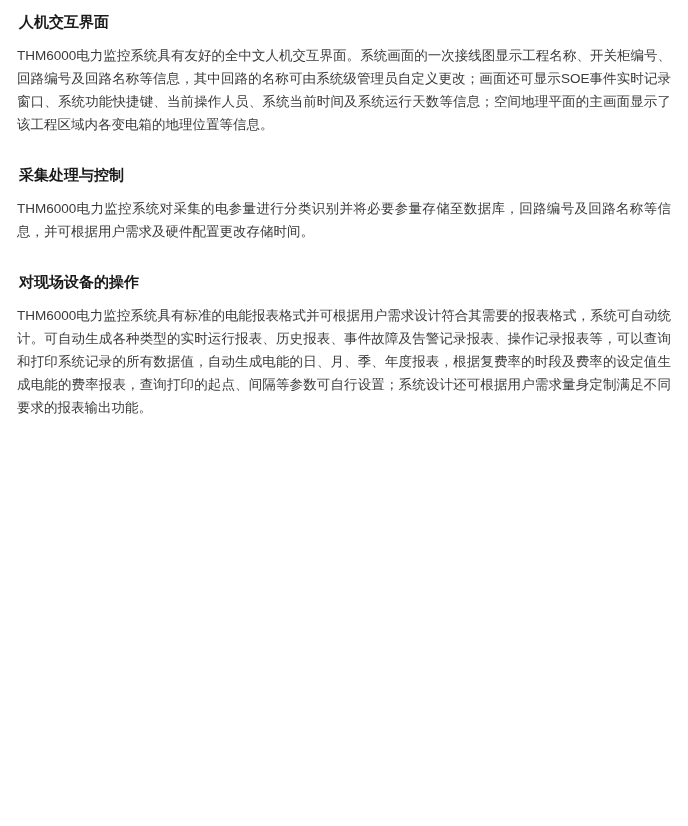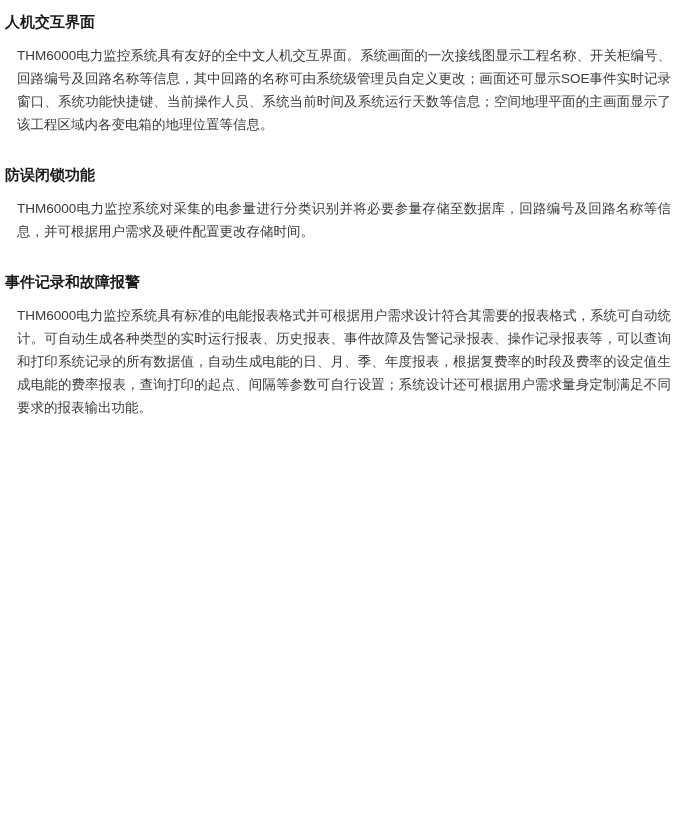--- a/index.html
+++ b/index.html
@@ -20,21 +20,21 @@
     font-weight: bold;
     color: #1b54a8;
     line-height: 26px;
     margin: 0 0 8px 0;
   }
   .section-heading {
     font-size: 15px;
     font-weight: bold;
     color: #1a1a1a;
     line-height: 20px;
-    margin: 29px 0 5px 0;
+    margin: 29px 0 5px 14px;
   }
   .section:first-of-type .section-heading {
     margin-top: 4px;
   }
   .section p {
     font-size: 13.5px;
     line-height: 23px;
     color: #3a3a3a;
     text-align: justify;
     margin: 12px;
@@ -45,26 +45,26 @@
 
 <div class="doc">
 
 
   <div class="section">
     <h2 class="section-heading">人机交互界面</h2>
     <p>THM6000电力监控系统具有友好的全中文人机交互界面。系统画面的一次接线图显示工程名称、开关柜编号、回路编号及回路名称等信息，其中回路的名称可由系统级管理员自定义更改；画面还可显示SOE事件实时记录窗口、系统功能快捷键、当前操作人员、系统当前时间及系统运行天数等信息；空间地理平面的主画面显示了该工程区域内各变电箱的地理位置等信息。</p>
   </div>
 
   <div class="section">
-    <h2 class="section-heading">防误闭锁功能</h2>
+    <h2 class="section-heading">采集处理与控制</h2>
   </div>
 
   <div class="section">
     <p>THM6000电力监控系统对采集的电参量进行分类识别并将必要参量存储至数据库，回路编号及回路名称等信息，并可根据用户需求及硬件配置更改存储时间。</p>
   </div>
 
 
   <div class="section">
-    <h2 class="section-heading">事件记录和故障报警</h2>
+    <h2 class="section-heading">对现场设备的操作</h2>
     <p>THM6000电力监控系统具有标准的电能报表格式并可根据用户需求设计符合其需要的报表格式，系统可自动统计。可自动生成各种类型的实时运行报表、历史报表、事件故障及告警记录报表、操作记录报表等，可以查询和打印系统记录的所有数据值，自动生成电能的日、月、季、年度报表，根据复费率的时段及费率的设定值生成电能的费率报表，查询打印的起点、间隔等参数可自行设置；系统设计还可根据用户需求量身定制满足不同要求的报表输出功能。</p>
   </div>
 
 </div>
 
 </body></html>

